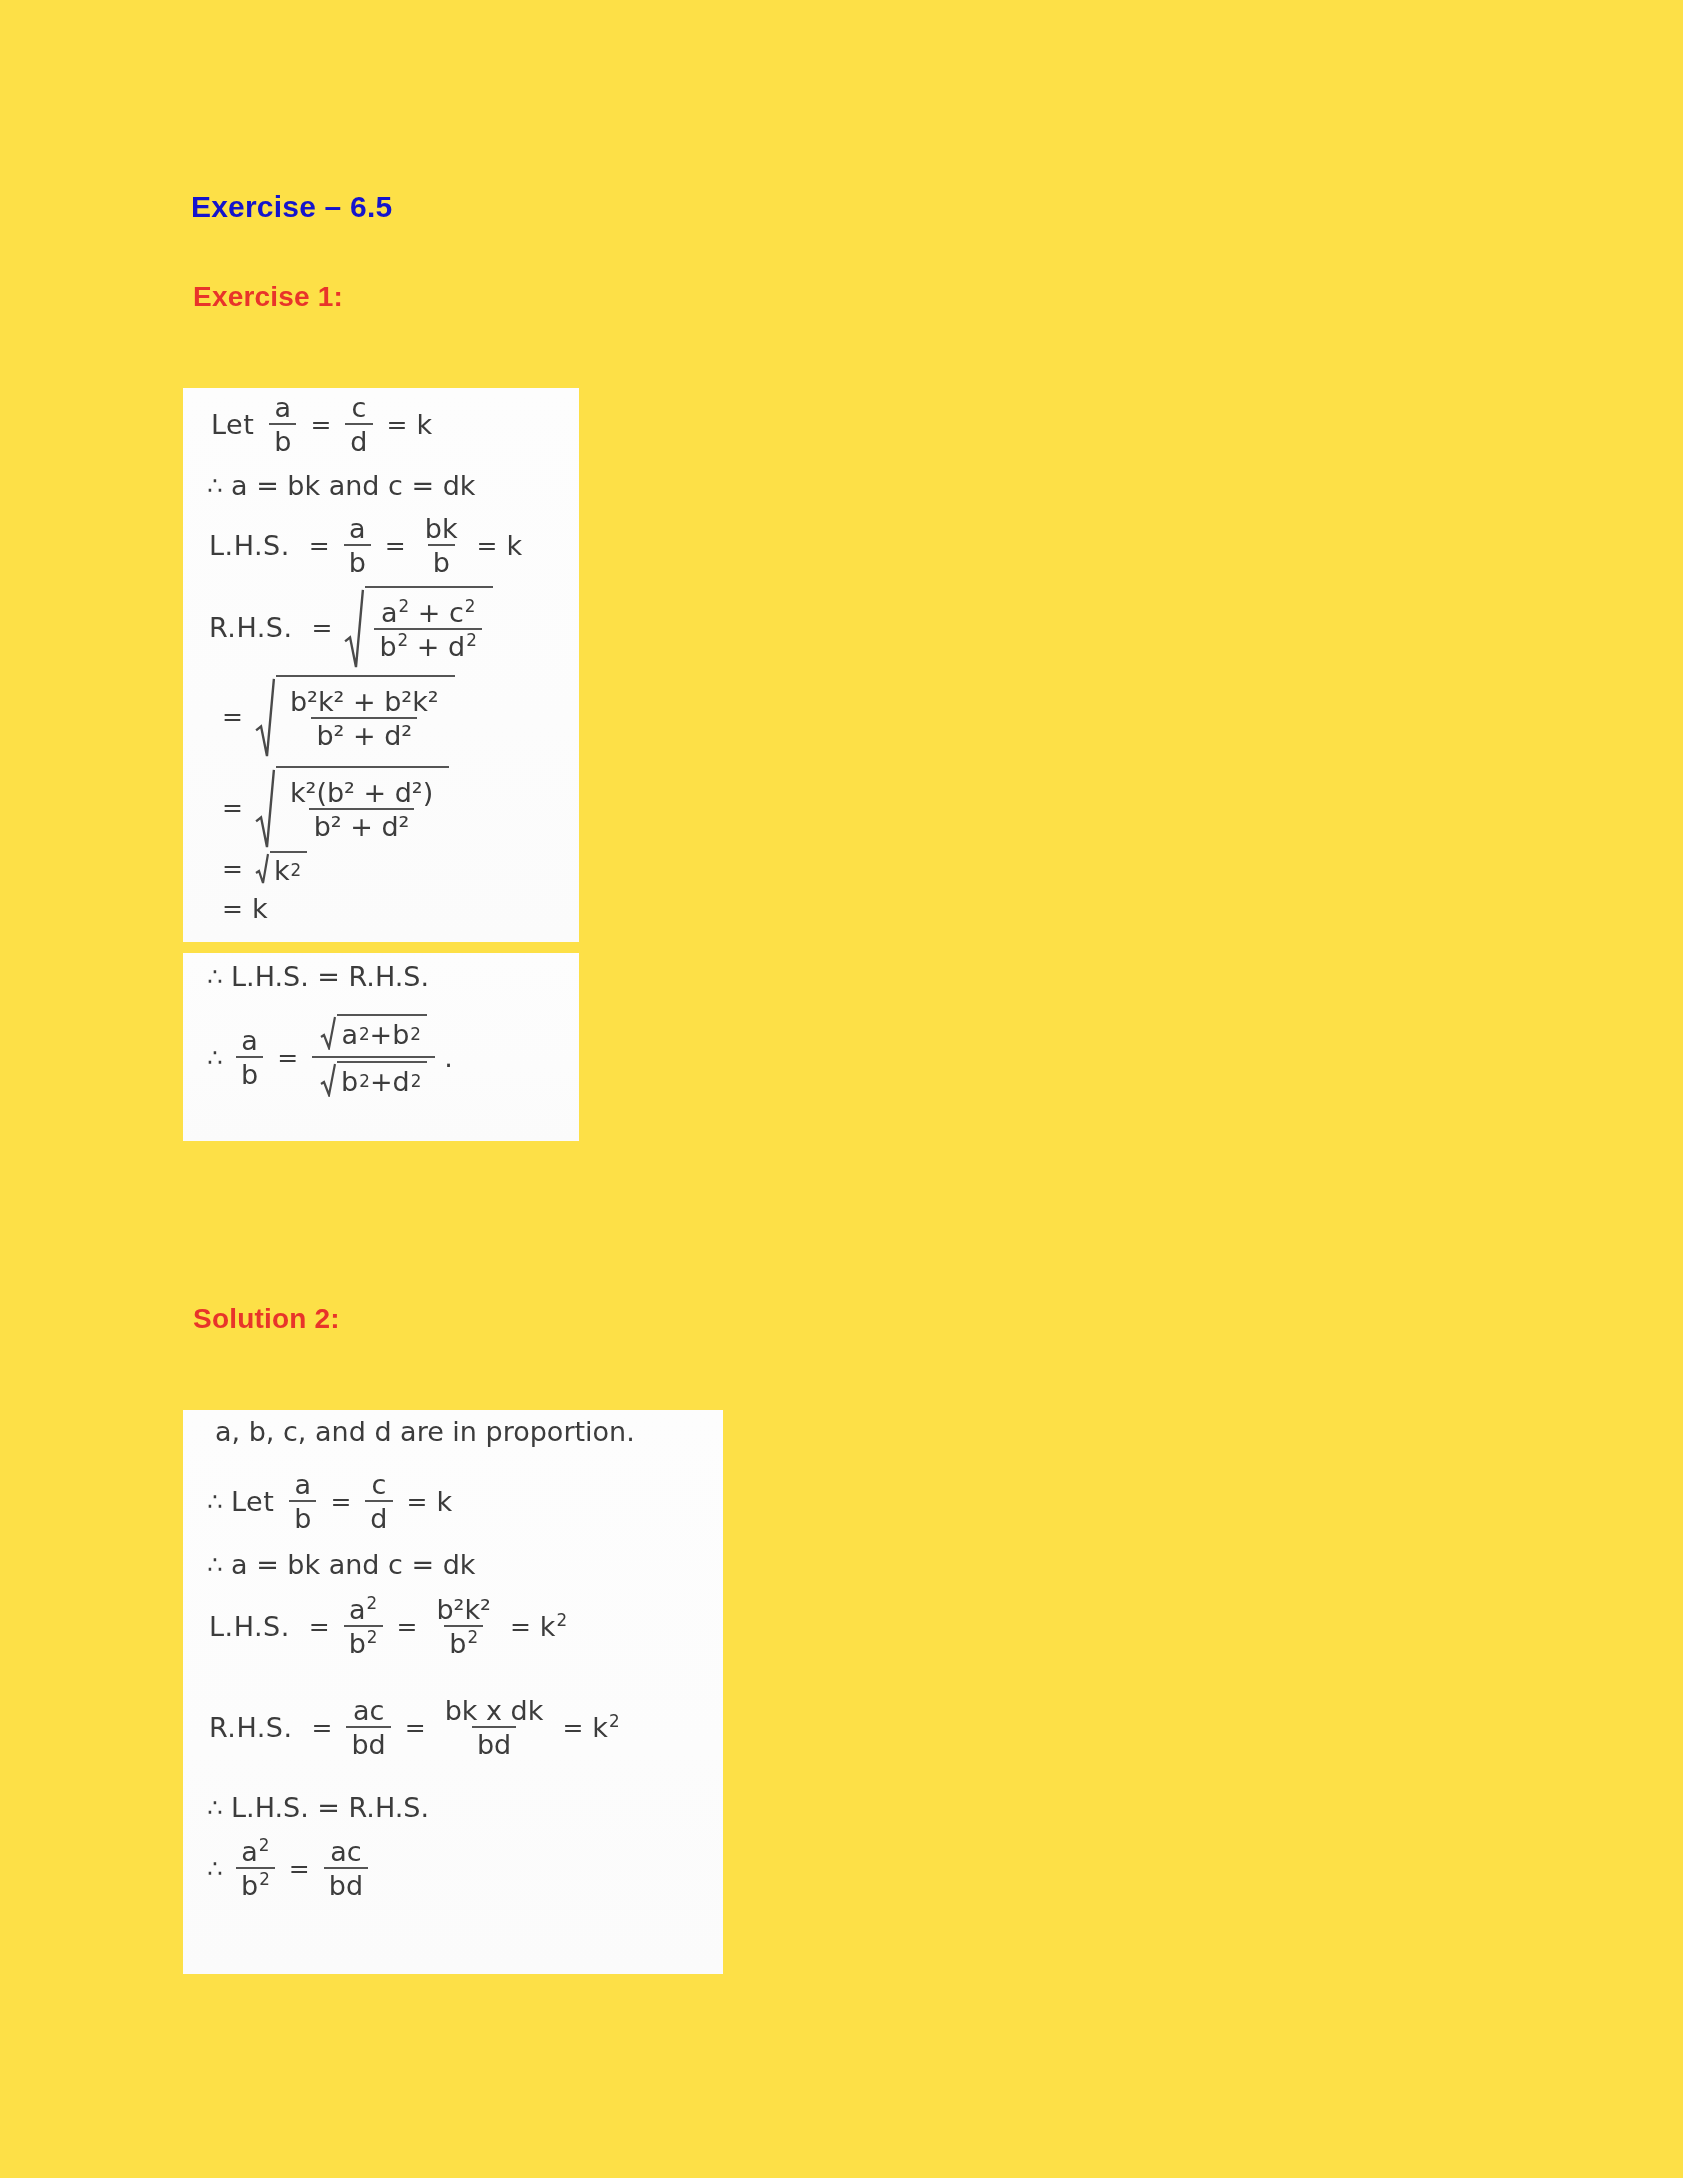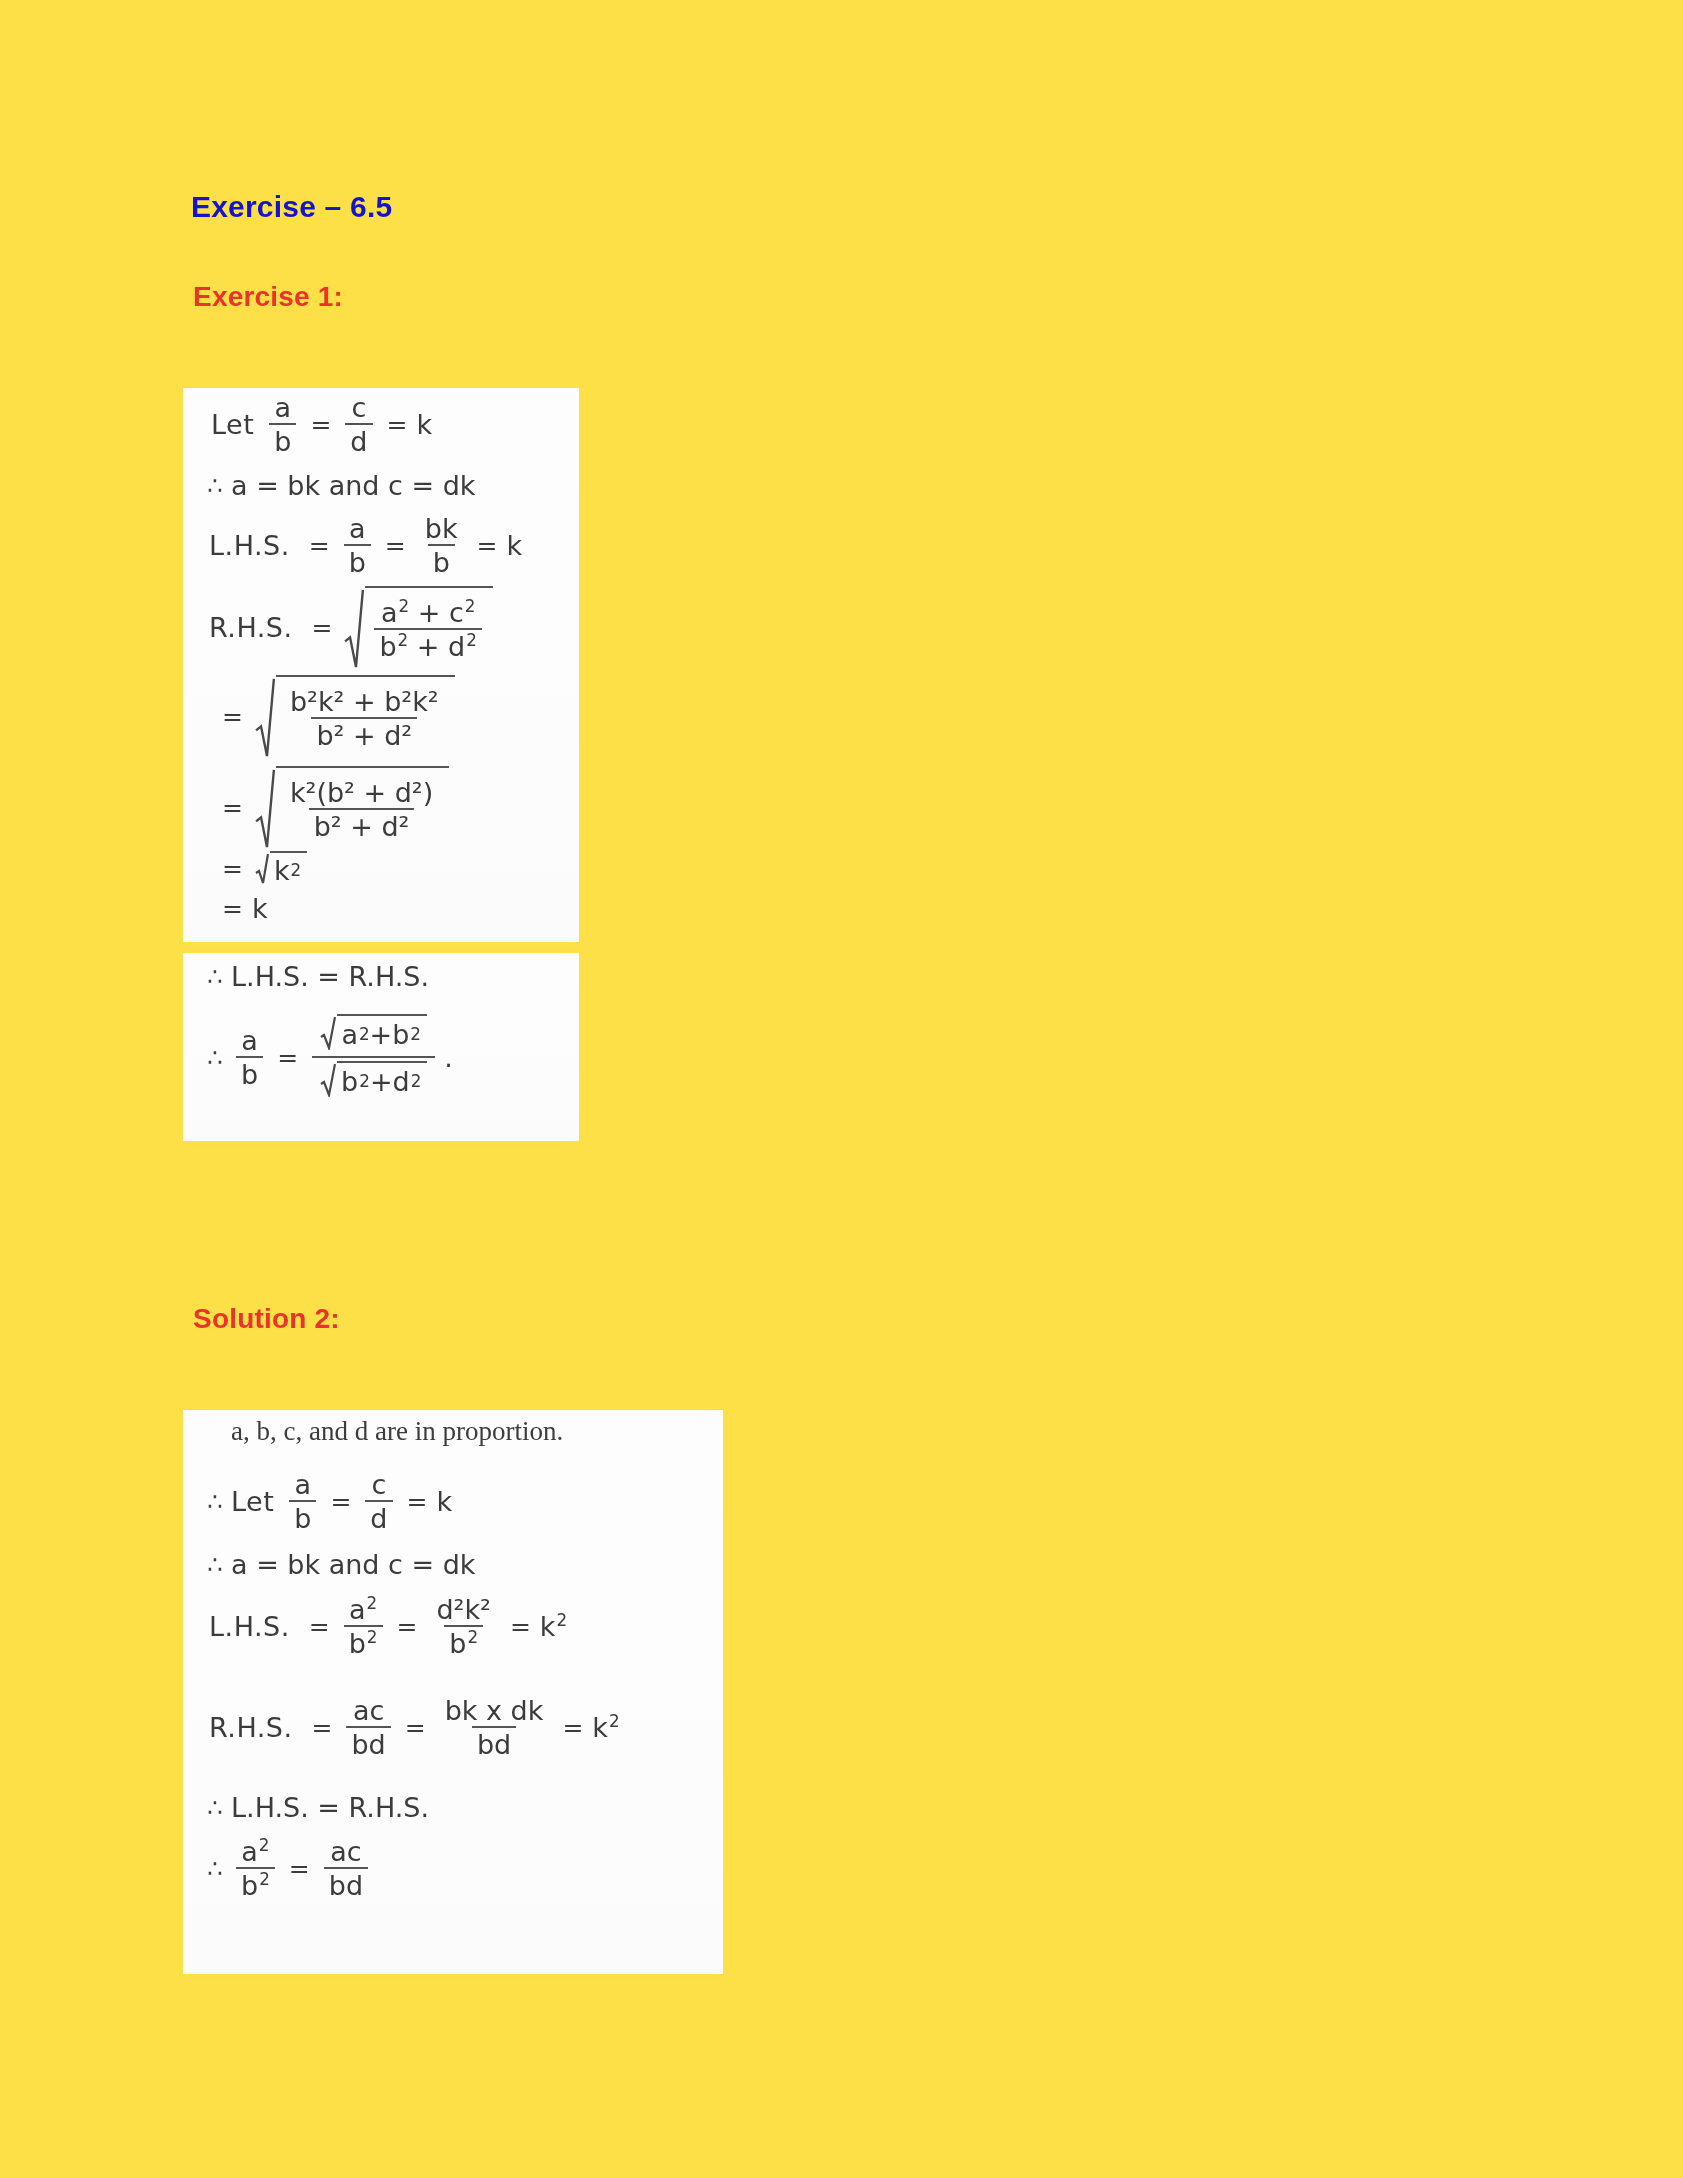--- a/index.html
+++ b/index.html
@@ -314,21 +314,21 @@
         </span>
       </span>
       <span style="margin-left:4px;">.</span>
     </div>
   </div>
 
   <div class="heading-solution" id="sol2-heading">Solution 2:</div>
 
   <div class="math-block" id="math-sol2">
 
-    <div class="mline" style="left:48px; top:8px;font-family:Liberation Serif, serif;">
+    <div class="mline" style="left:32px; top:8px;">
       <span>a, b, c, and d are in proportion.</span>
     </div>
 
     <div class="mline" style="left:22px; top:61px;">
       <span class="therefore">∴</span>
       <span class="lbl">Let</span>
       <span class="frac">
         <span class="num">a</span>
         <span class="den">b</span>
       </span>
@@ -348,21 +348,21 @@
 
     <div class="mline" style="left:26px; top:186px;">
       <span class="lbl">L.H.S.</span>
       <span class="op">=</span>
       <span class="frac">
         <span class="num"><span>a</span><sup class="exp">2</sup></span>
         <span class="den"><span>b</span><sup class="exp">2</sup></span>
       </span>
       <span class="op">=</span>
       <span class="frac">
-        <span class="num">d²k²</span>
+        <span class="num">b²k²</span>
         <span class="den"><span>b</span><sup class="exp">2</sup></span>
       </span>
       <span class="op">=</span>
       <span><span>k</span><sup class="exp">2</sup></span>
     </div>
 
     <div class="mline" style="left:26px; top:287px;">
       <span class="lbl">R.H.S.</span>
       <span class="op">=</span>
       <span class="frac">

